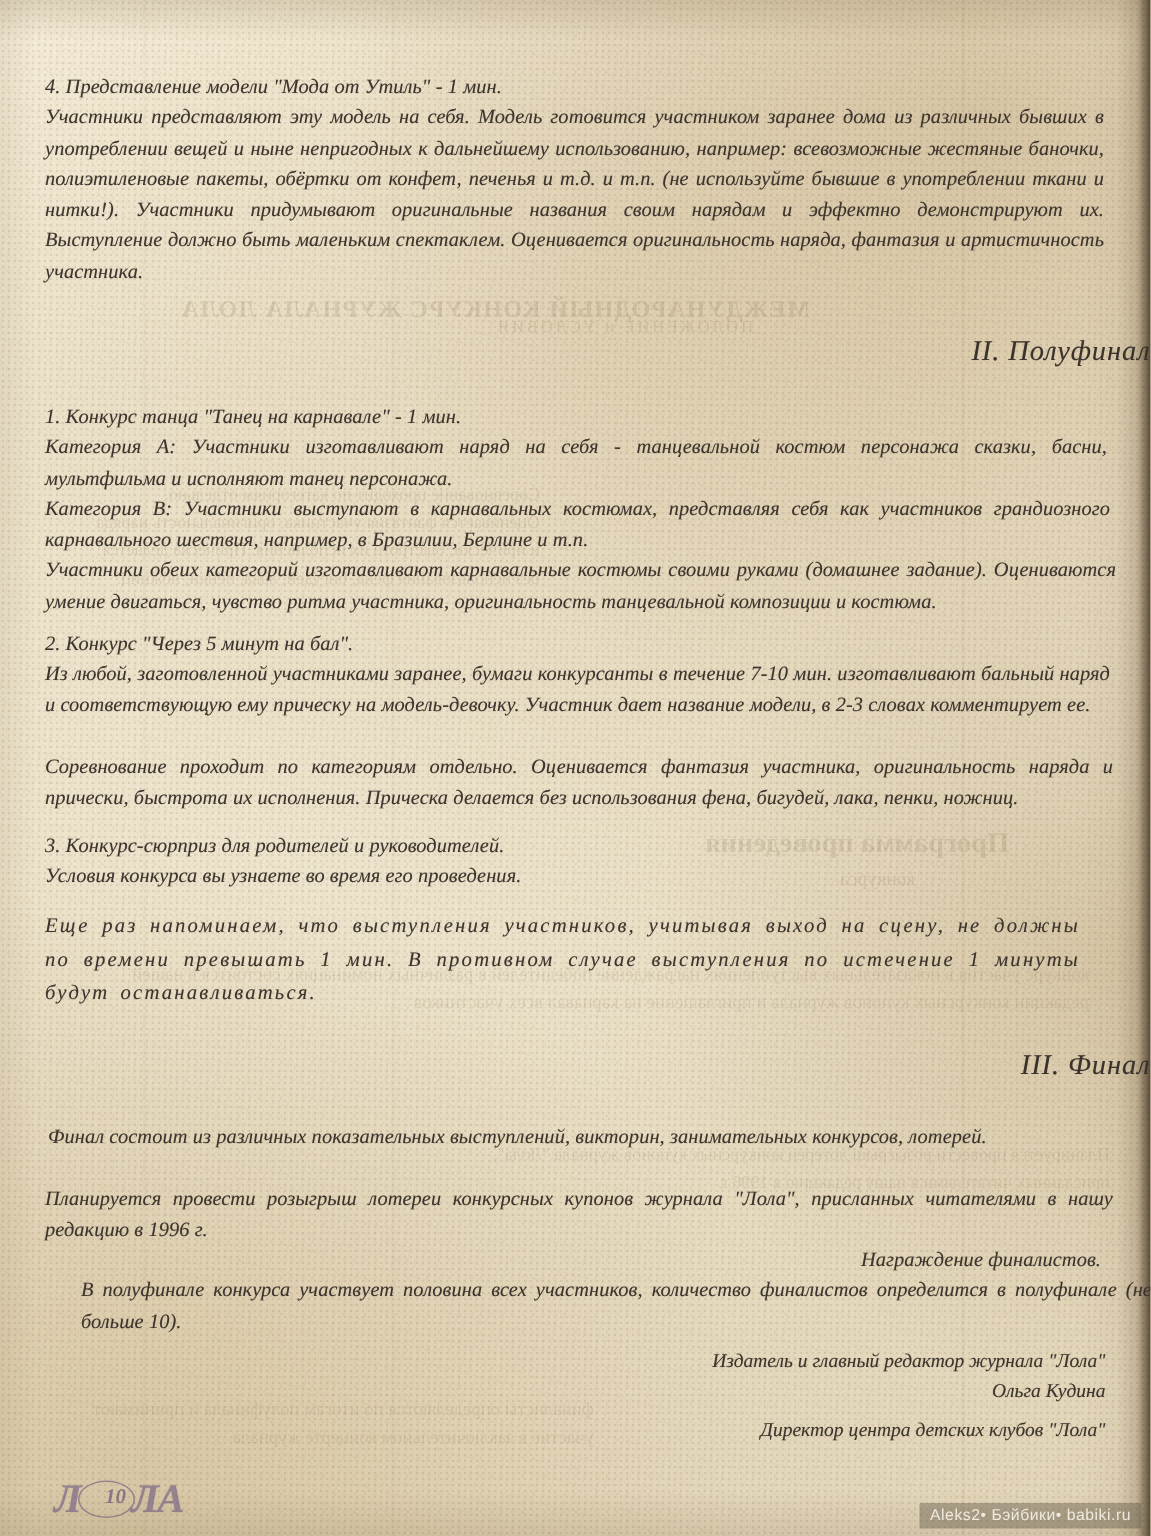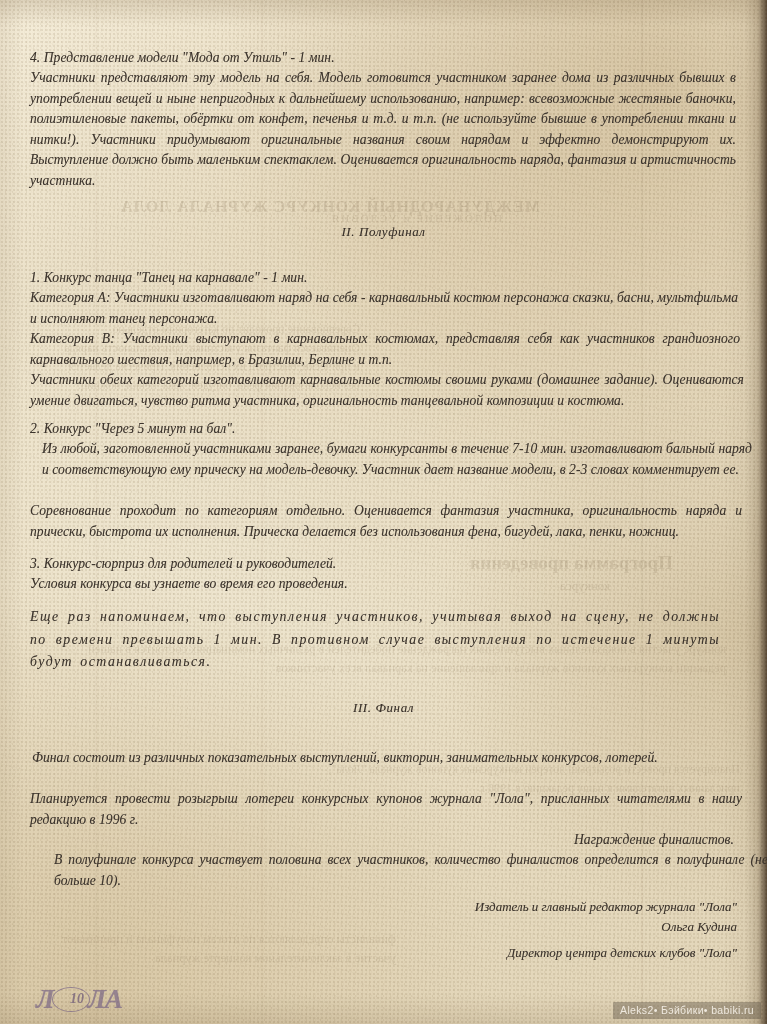--- a/index.html
+++ b/index.html
@@ -86,24 +86,24 @@
     color:#3c342d;
     font-size:13.6px;
     line-height:20.6px;
     text-align:justify;
     text-justify:inter-word;
     letter-spacing:.05px;
   }
   .head{
     position:absolute;
     width:100%;
-    text-align:center;
+    text-align:right;
     font-style:italic;
     color:#3a322b;
-    font-size:13px;
+    font-size:19px;
     letter-spacing:.6px;
   }
   .notice{
     position:absolute;
     font-style:italic;
     color:#3c342d;
     font-size:13.8px;
     line-height:22.5px;
     letter-spacing:1.45px;
     word-spacing:2.5px;
@@ -188,26 +188,26 @@
   <div class="streaks"></div>
 
   <div class="content">
 
     <div class="body-text" style="left:30px; top:48px; width:704px; text-align:left;">4. Представление модели "Мода от Утиль" - 1 мин.</div>
     <div class="body-text" style="left:30px; top:68px; width:706px;">Участники представляют эту модель на себя. Модель готовится участником заранее дома из различных бывших в употреблении вещей и ныне непригодных к дальнейшему использованию, например: всевозможные жестяные баночки, полиэтиленовые пакеты, обёртки от конфет, печенья и т.д. и т.п. (не используйте бывшие в употреблении ткани и нитки!). Участники придумывают оригинальные названия своим нарядам и эффектно демонстрируют их. Выступление должно быть маленьким спектаклем. Оценивается оригинальность наряда, фантазия и артистичность участника.</div>
 
     <div class="head" style="top:224px;">II.  Полуфинал</div>
 
     <div class="body-text" style="left:30px; top:268px; width:704px; text-align:left;">1. Конкурс танца "Танец на карнавале" - 1 мин.</div>
-    <div class="body-text" style="left:30px; top:288px; width:708px;">Категория A: Участники изготавливают наряд на себя - карнавальный костюм персонажа сказки, басни, мультфильма и исполняют танец персонажа.</div>
+    <div class="body-text" style="left:30px; top:288px; width:708px;">Категория A: Участники изготавливают наряд на себя - танцевальной костюм персонажа сказки, басни, мультфильма и исполняют танец персонажа.</div>
     <div class="body-text" style="left:30px; top:329px; width:710px;">Категория B: Участники выступают в карнавальных костюмах, представляя себя как участников грандиозного карнавального шествия, например, в Бразилии, Берлине и т.п.</div>
     <div class="body-text" style="left:30px; top:370px; width:714px;">Участники обеих категорий изготавливают карнавальные костюмы своими руками (домашнее задание). Оцениваются умение двигаться, чувство ритма участника, оригинальность танцевальной композиции и костюма.</div>
 
     <div class="body-text" style="left:30px; top:419px; width:704px; text-align:left;">2. Конкурс "Через 5 минут на бал".</div>
-    <div class="body-text" style="left:30px; top:439px; width:710px;margin-left:12px;">Из любой, заготовленной участниками заранее, бумаги конкурсанты в течение 7-10 мин. изготавливают бальный наряд и соответствующую ему прическу на модель-девочку. Участник дает название модели, в 2-3 словах комментирует ее.</div>
+    <div class="body-text" style="left:30px; top:439px; width:710px;">Из любой, заготовленной участниками заранее, бумаги конкурсанты в течение 7-10 мин. изготавливают бальный наряд и соответствующую ему прическу на модель-девочку. Участник дает название модели, в 2-3 словах комментирует ее.</div>
     <div class="body-text" style="left:30px; top:501px; width:712px;">Соревнование проходит по категориям отдельно. Оценивается фантазия участника, оригинальность наряда и прически, быстрота их исполнения. Прическа делается без использования фена, бигудей, лака, пенки, ножниц.</div>
 
     <div class="body-text" style="left:30px; top:554px; width:704px; text-align:left;">3. Конкурс-сюрприз для родителей и руководителей.</div>
     <div class="body-text" style="left:30px; top:574px; width:704px; text-align:left;">Условия конкурса вы узнаете во время его проведения.</div>
 
     <div class="notice" style="left:30px; top:606px; width:690px;">Еще раз напоминаем, что выступления участников, учитывая выход на сцену, не должны по времени превышать 1 мин. В противном случае выступления по истечение 1 минуты будут останавливаться.</div>
 
     <div class="head" style="top:700px;">III.  Финал</div>
 
     <div class="body-text" style="left:32px; top:748px; width:712px;">Финал состоит из различных показательных выступлений, викторин, занимательных конкурсов, лотерей.</div>

